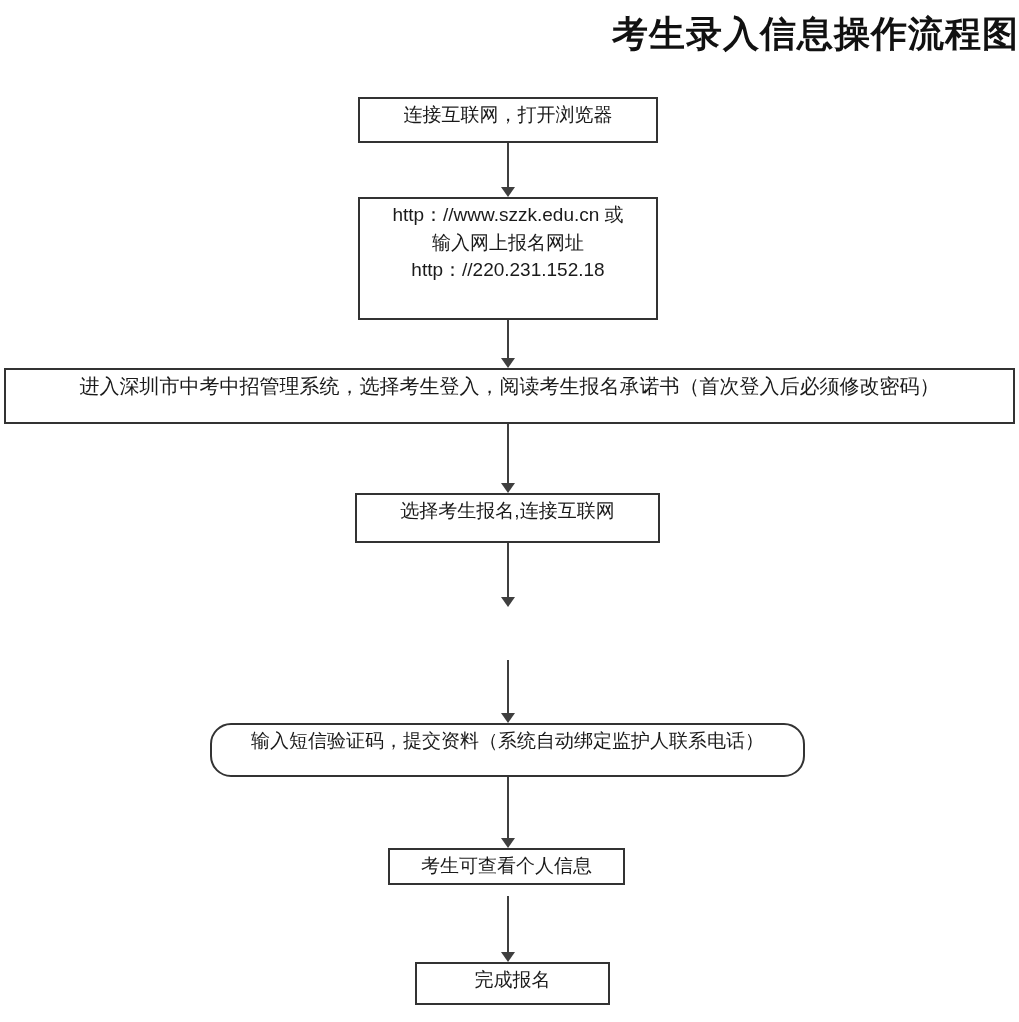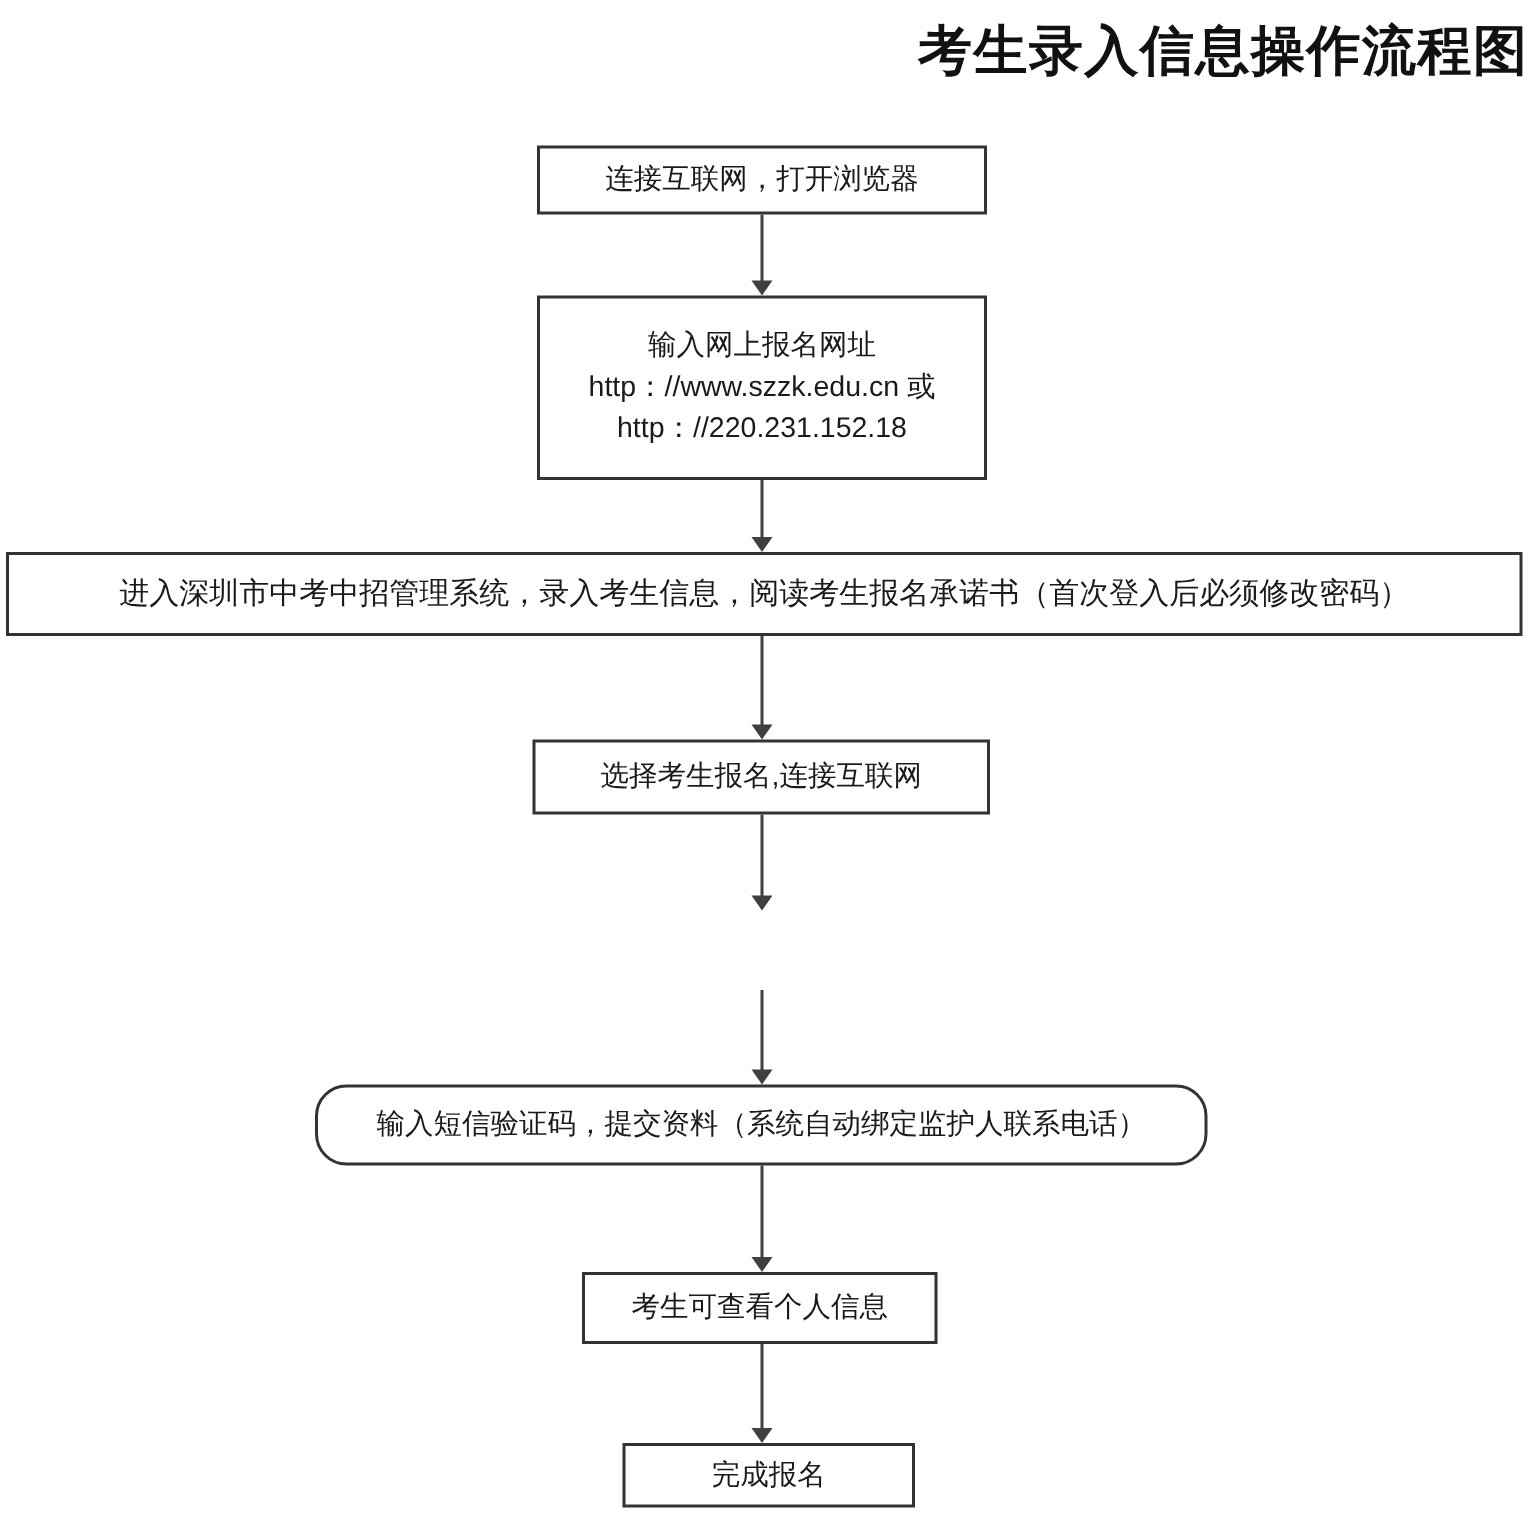--- a/index.html
+++ b/index.html
@@ -29,34 +29,33 @@
     color: #111111;
   }
   .node {
     position: absolute;
     box-sizing: border-box;
     border: 2px solid #333333;
     background: #ffffff;
     display: flex;
     flex-direction: column;
     align-items: center;
-    justify-content: center;
     text-align: center;
     font-size: 19px;
     line-height: 1.45;
     padding: 2px 6px;
     color: #1a1a1a;
   }
   .n1 { left: 358px; top: 97px;  width: 300px; height: 46px; }
   .n2 { left: 358px; top: 197px; width: 300px; height: 123px; }
   .n3 { left: 4px;   top: 368px; width: 1011px; height: 56px; font-size: 20px; }
   .n4 { left: 355px; top: 493px; width: 305px; height: 50px; }
   .n5 { left: 285px; top: 607px; width: 445px; height: 53px; }
   .n6 { left: 210px; top: 723px; width: 595px; height: 54px; border-radius: 21px; }
-  .n7 { left: 388px; top: 848px; width: 237px; height: 48px; }
+  .n7 { left: 388px; top: 848px; width: 237px; height: 37px; }
   .n8 { left: 415px; top: 962px; width: 195px; height: 43px; }
 
   .arrow {
     position: absolute;
     left: 501px;
     width: 14px;
   }
   .a1 { top: 143px; height: 54px; }
   .a2 { top: 320px; height: 48px; }
   .a3 { top: 424px; height: 69px; }
@@ -93,32 +92,32 @@
   <div class="node n1">
     <span>连接互联网，打开浏览器</span>
   </div>
 
   <div class="arrow a1">
     <div class="shaft"></div>
     <div class="head"></div>
   </div>
 
   <div class="node n2">
+    <div>http：//www.szzk.edu.cn 或</div>
     <div>输入网上报名网址</div>
-    <div>http：//www.szzk.edu.cn 或</div>
     <div>http：//220.231.152.18</div>
   </div>
 
   <div class="arrow a2">
     <div class="shaft"></div>
     <div class="head"></div>
   </div>
 
   <div class="node n3">
-    <span>进入深圳市中考中招管理系统，录入考生信息，阅读考生报名承诺书（首次登入后必须修改密码）</span>
+    <span>进入深圳市中考中招管理系统，选择考生登入，阅读考生报名承诺书（首次登入后必须修改密码）</span>
   </div>
 
   <div class="arrow a3">
     <div class="shaft"></div>
     <div class="head"></div>
   </div>
 
   <div class="node n4">
     <span>选择考生报名,连接互联网</span>
   </div>

